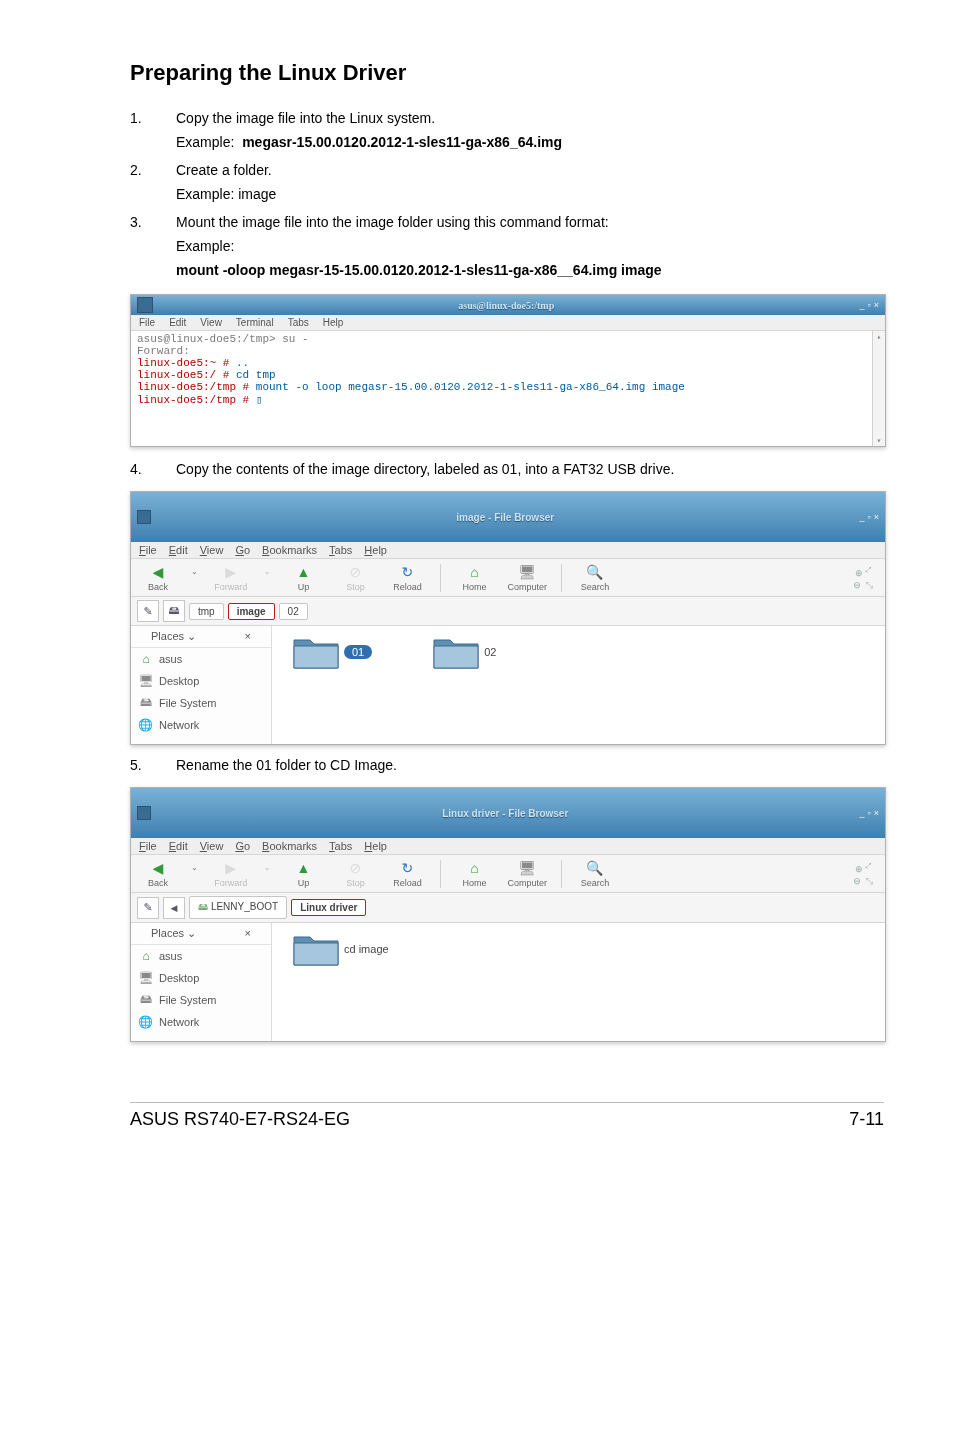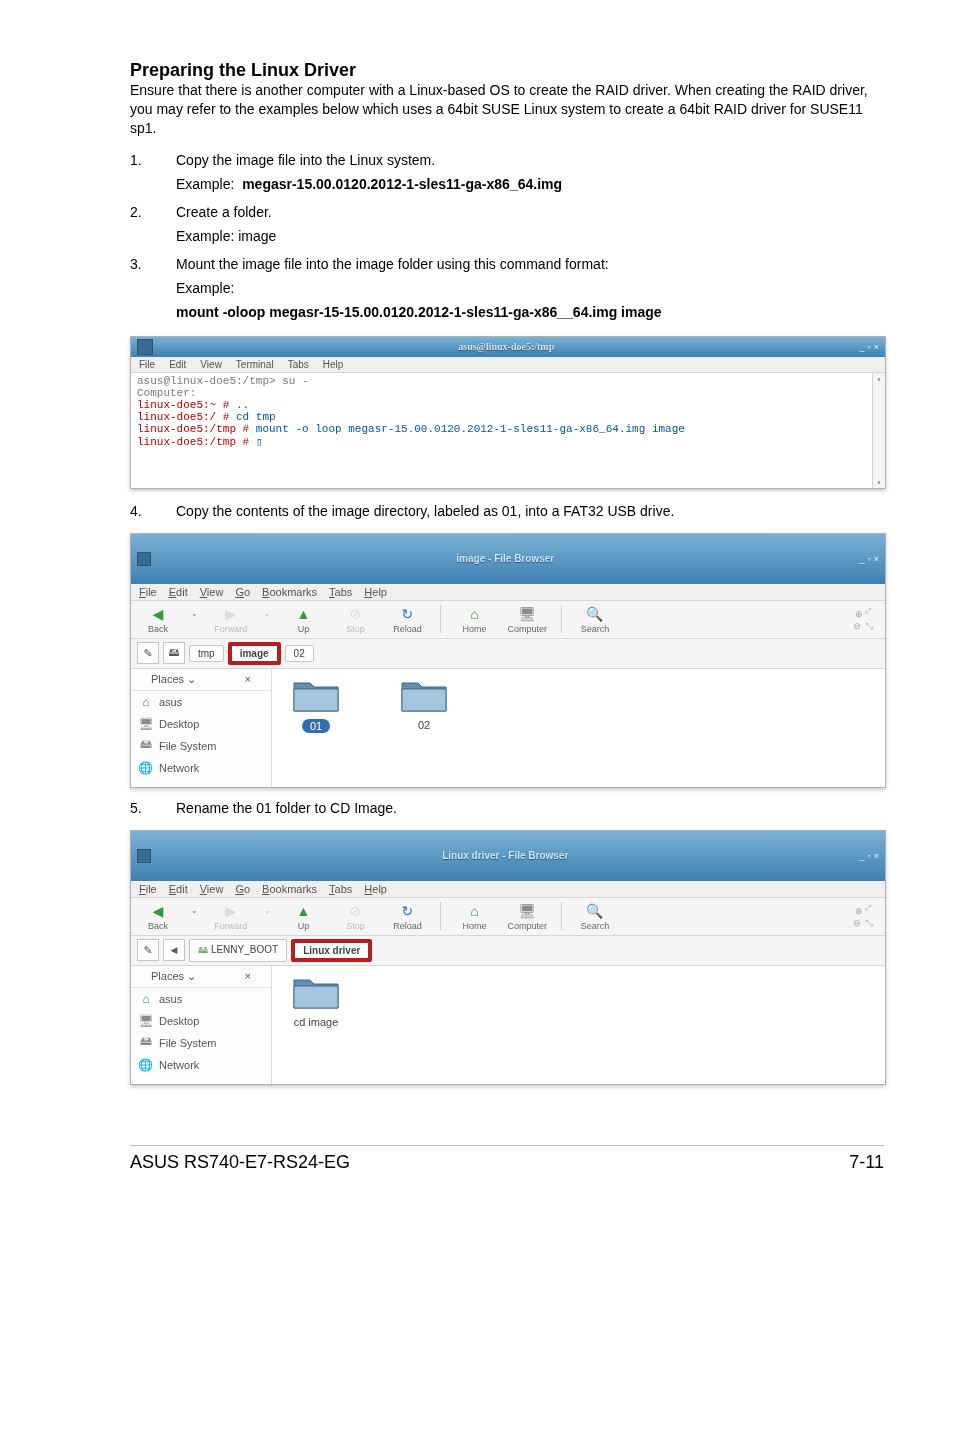--- a/index.html
+++ b/index.html
@@ -7,23 +7,23 @@
     padding: 0;
     width: 954px;
     font-family: Arial, Helvetica, sans-serif;
     background: #fff;
     color: #000;
   }
   .page {
     padding: 60px 70px 30px 130px;
   }
   h2 {
-    font-size: 18px;
+    font-size: 22px;
     font-weight: bold;
-    margin: 0 0 0 0;
+    margin: 0 0 24px 0;
   }
   p.intro {
     font-size: 14px;
     line-height: 1.35;
     margin: 0 0 14px 0;
   }
   ol {
     padding-left: 0;
     margin: 0;
     list-style: none;
@@ -203,21 +203,21 @@
     font-size: 10px;
     color: #444;
   }
   .fbwin .locbar .chip {
     border: 1px solid #c6c6c6;
     background: #fff;
     padding: 2px 8px;
     border-radius: 2px;
   }
   .fbwin .locbar .chip.active {
-    border: 4px solid #b91c1c;
+    border: 1px solid #b91c1c;
     background: #fff;
     font-weight: bold;
   }
   .fbwin .locbar .iconbtn {
     width: 20px; height: 20px;
     border: 1px solid #c6c6c6;
     background: #fff;
     display: flex; align-items: center; justify-content: center;
     font-size: 11px; color: #556;
   }
@@ -254,21 +254,21 @@
   }
   .fbwin .content {
     flex: 1;
     padding: 6px 20px;
     display: flex;
     gap: 60px;
     align-items: flex-start;
   }
   .fbwin .content .folder {
     display: flex;
-    flex-direction: column;
+    flex-direction: row;
     align-items: center;
     gap: 4px;
     font-size: 11px;
     color: #444;
   }
   .fbwin .content .folder.sel .flabel {
     background: #2f6fb0;
     color: #fff;
     border-radius: 8px;
     padding: 1px 8px;
@@ -300,21 +300,20 @@
   .ic-blue{color:#2a77c4;}
   .ic-orange{color:#d48a1a;}
   .ic-home{color:#2f9a3a;}
   .ic-grey{color:#8a8a8a;}
 </style>
 </head>
 <body>
 
 <div class="page">
   <h2>Preparing the Linux Driver</h2>
-  <p class="intro">Ensure that there is another computer with a Linux-based OS to create the RAID driver. When creating the RAID driver, you may refer to the examples below which uses a 64bit SUSE Linux system to create a 64bit RAID driver for SUSE11 sp1.</p>
 
   <ol>
 
     <li>
       <span class="num">1.</span>
       <div class="step-body">
         <div class="line">Copy the image file into the Linux system.</div>
         <div class="line example-label">
           <span>Example:</span>&nbsp;
           <span class="bold">megasr-15.00.0120.2012-1-sles11-ga-x86_64.img</span>
@@ -352,21 +351,21 @@
     </div>
     <div class="menubar">
       <span>File</span>
       <span>Edit</span>
       <span>View</span>
       <span>Terminal</span>
       <span>Tabs</span>
       <span>Help</span>
     </div>
     <div class="termbody"><span class="term-user">asus@linux-doe5:/tmp&gt; su -</span>
-<span class="term-user">Computer:</span>
+<span class="term-user">Forward:</span>
 <span class="term-prompt">linux-doe5:~ #</span><span class="term-cmd"> ..</span>
 <span class="term-prompt">linux-doe5:/ #</span><span class="term-cmd"> cd tmp</span>
 <span class="term-prompt">linux-doe5:/tmp #</span><span class="term-cmd"> mount -o loop megasr-15.00.0120.2012-1-sles11-ga-x86_64.img image</span>
 <span class="term-prompt">linux-doe5:/tmp #</span><span class="term-cmd"> ▯</span>
       <div class="term-scroll">
         <span>▴</span>
         <span>▾</span>
       </div>
     </div>
   </div>

